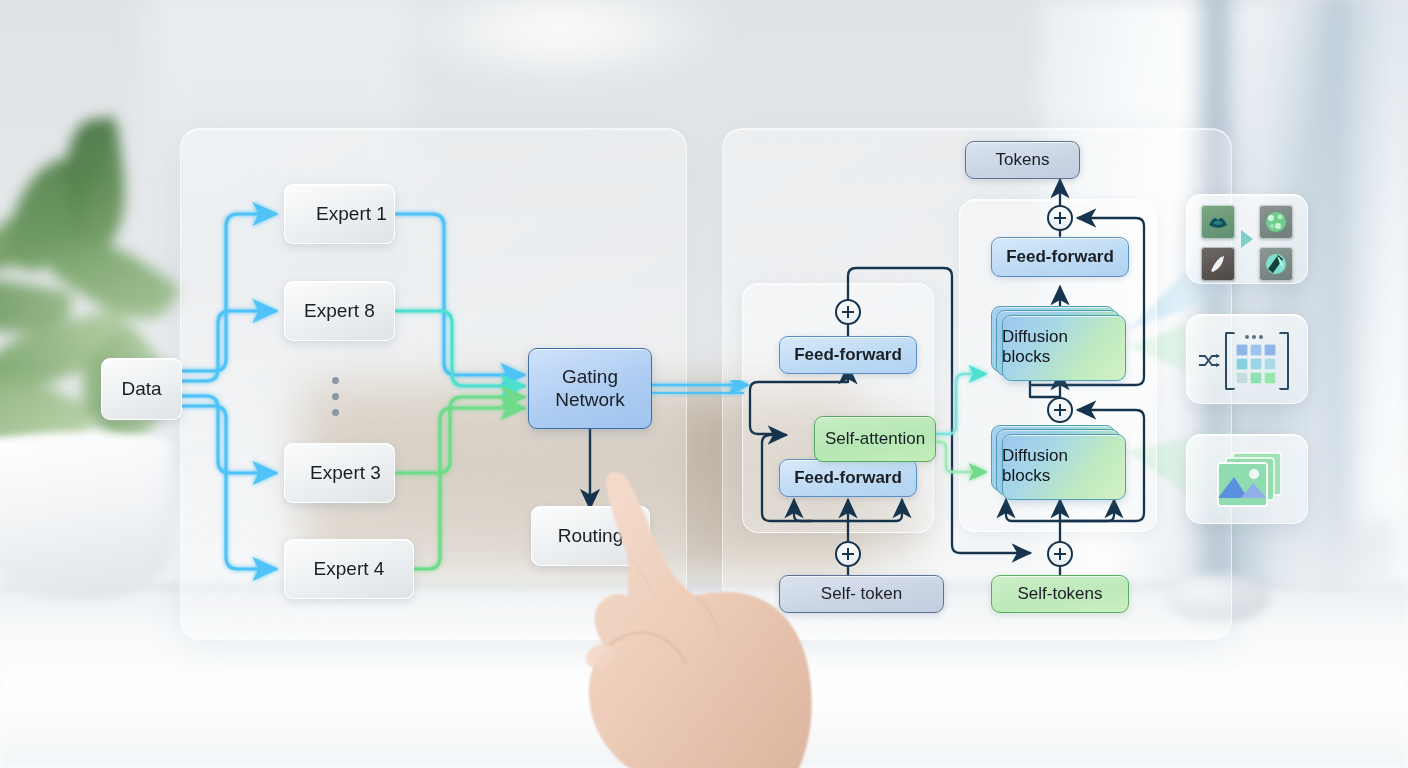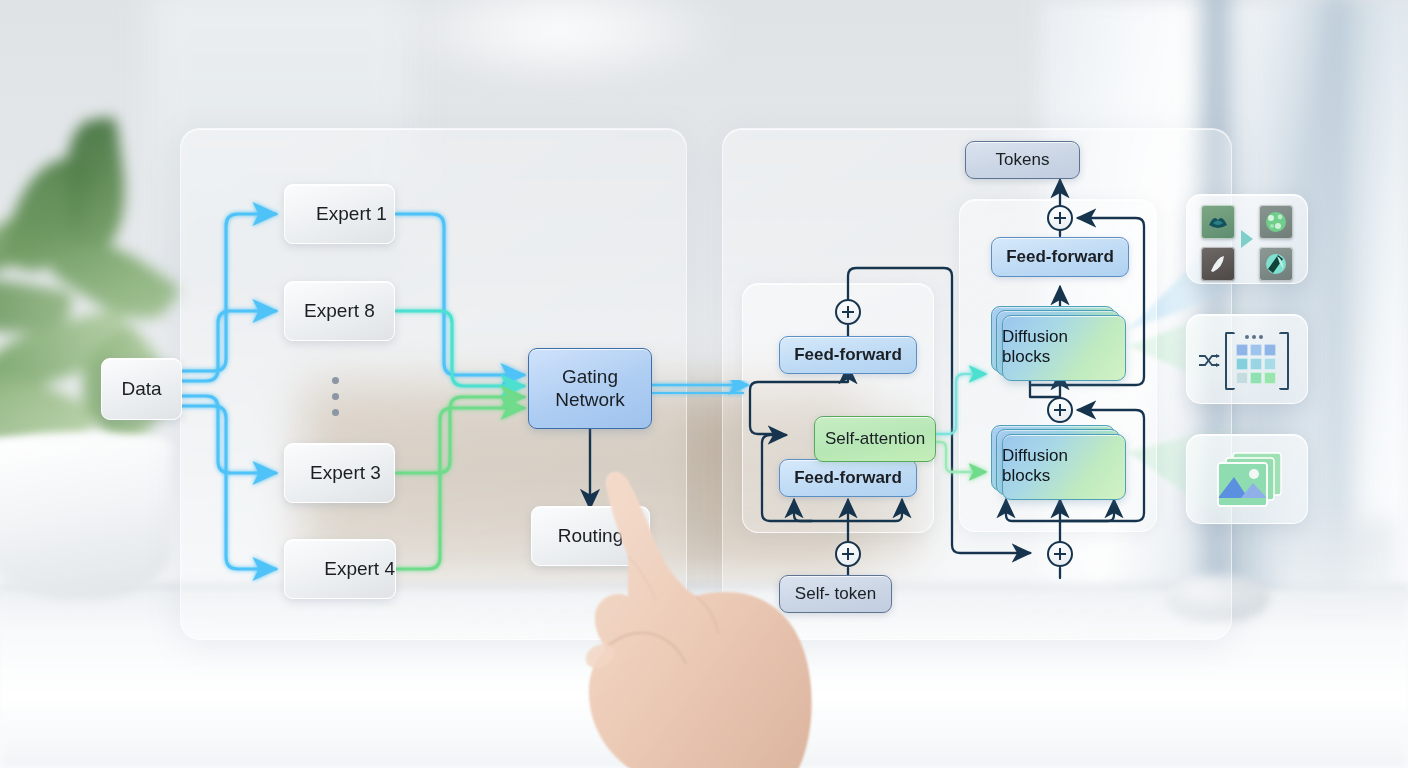--- a/index.html
+++ b/index.html
@@ -269,21 +269,21 @@
 
   <div class="node plain" style="left:284px;top:184px;width:111px;height:60px;padding-left:24px;">
     <span>Expert 1</span>
   </div>
   <div class="node plain" style="left:284px;top:281px;width:111px;height:60px;">
     <span>Expert 8</span>
   </div>
   <div class="node plain" style="left:284px;top:443px;width:111px;height:60px;padding-left:12px;">
     <span>Expert 3</span>
   </div>
-  <div class="node plain" style="left:284px;top:539px;width:112px;height:60px;justify-content:flex-end;">
+  <div class="node plain" style="left:284px;top:539px;width:130px;height:60px;">
     <span>Expert 4</span>
   </div>
 
   <div class="dots" style="left:332px;top:377px;">
     <i></i>
       <i></i>
       <i></i>
   </div>
 
   <div class="node plain" style="left:531px;top:506px;width:119px;height:60px;">
@@ -331,35 +331,38 @@
       <path d="M1060,205 V180" marker-end="url(#arrDark)"></path>
     </g>
 
     <g fill="none" stroke-width="2.3" filter="url(#glowB)">
       <path d="M932,434 H948 Q956,434 956,426 V382 Q956,374 964,374 H986" stroke="#7fe3dd" marker-end="url(#arrCyan)"></path>
       <path d="M932,442 H940 Q946,442 946,448 V466 Q946,472 952,472 H986" stroke="#9be9b6" marker-end="url(#arrGreen)"></path>
     </g>
   </svg>
 
   <div class="plus" style="left:835px;top:541px;"></div>
-  <div class="node slate" style="left:779px;top:575px;width:113px;height:38px;">
+  <div class="node slate" style="left:779px;top:575px;width:165px;height:38px;">
     <span>Self- token</span>
   </div>
 
   <div class="node lightblue" style="left:779px;top:459px;width:138px;height:38px;">
     <span>Feed-forward</span>
   </div>
   <div class="node green" style="left:814px;top:416px;width:122px;height:46px;">
     <span>Self-attention</span>
   </div>
   <div class="node lightblue" style="left:779px;top:336px;width:138px;height:38px;">
     <span>Feed-forward</span>
   </div>
   <div class="plus" style="left:835px;top:299px;"></div>
 
+  <div class="node greenfill" style="left:991px;top:575px;width:138px;height:38px;">
+    <span>Self-tokens</span>
+  </div>
   <div class="plus" style="left:1047px;top:541px;"></div>
 
   <div class="stack" style="left:991px;top:425px;width:140px;height:75px;">
     <div class="lyr" style="left:0px;top:0px;width:122px;height:64px;"></div>
     <div class="lyr" style="left:5px;top:4px;width:122px;height:64px;"></div>
     <div class="lyr top" style="left:11px;top:9px;width:122px;height:64px;"></div>
     <div class="lbl" style="left:11px;top:9px;width:122px;height:64px;flex-direction:column;">
       <span>Diffusion</span>
       <span>blocks</span>
     </div>

